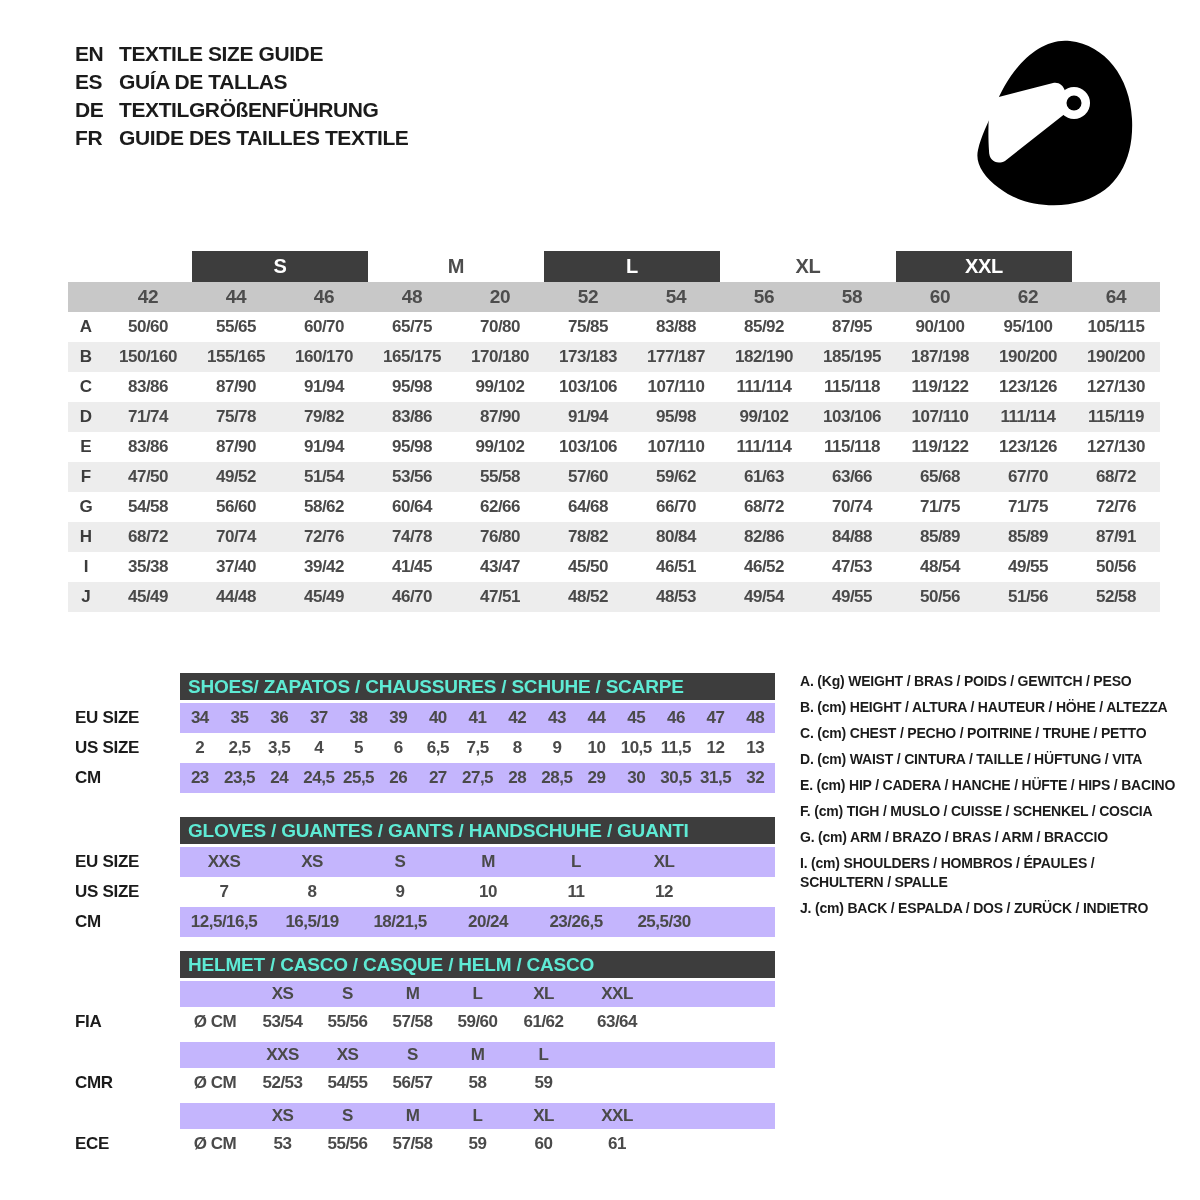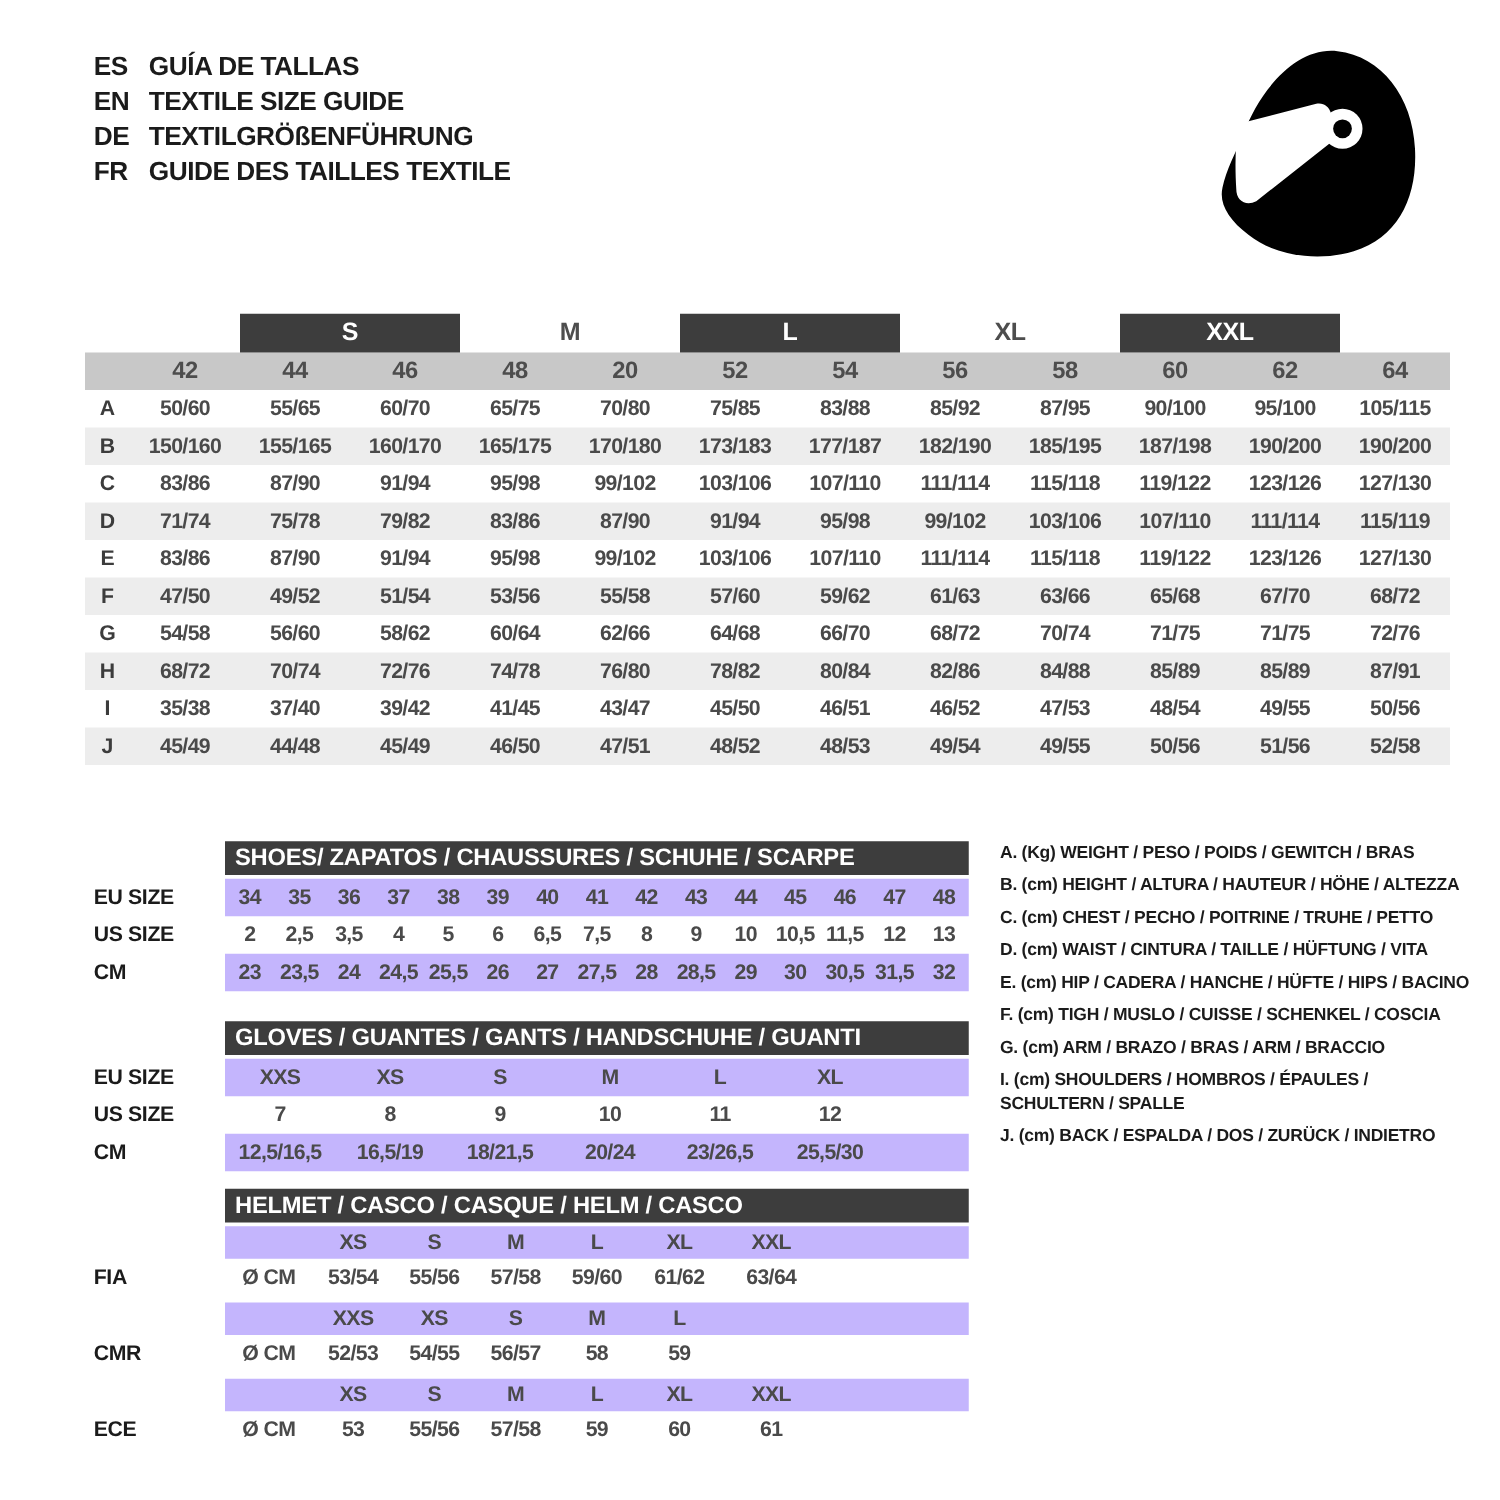--- a/index.html
+++ b/index.html
@@ -27,21 +27,21 @@
   .bcell{text-align:center;font-size:19px;color:#4d4d4d;letter-spacing:-0.4px;}
   .drow .vcell{text-align:center;font-size:17px;color:#4a4a4a;letter-spacing:-0.5px;}
   .drow .rlab{text-align:center;font-size:17px;color:#3c3c3c;}
   .striped{background:#ededed;}
 
   
   .sub{left:75px;width:710px;}
   #shoes{top:673px;}
   #gloves{top:817px;}
   #helmetTbl{top:951px;}
-  .bar{margin-left:105px;width:587px;height:27px;background:#3d3d3d;color:#ffffff;
+  .bar{margin-left:105px;width:587px;height:27px;background:#3d3d3d;color:#5eead4;
        font-size:19px;letter-spacing:-0.2px;display:flex;align-items:center;padding-left:8px;margin-bottom:3px;}
   .srow{display:flex;height:30px;}
   .hrow{height:26px;}
   .vrow{height:30px;}
   .rlabel{width:105px;flex:0 0 105px;display:flex;align-items:center;font-size:17px;color:#1b1b1b;letter-spacing:-0.3px;}
   .cells{width:595px;flex:0 0 595px;display:flex;align-items:center;}
   .cells.stripe{background:#c4b5fd;}
   .cell{text-align:center;font-size:17px;color:#4a4a4a;letter-spacing:-0.5px;}
   .shoes-cell{flex:1 1 0;}
   .glove-cell{flex:0 0 88px;}
@@ -49,26 +49,26 @@
   
   #legend{left:800px;top:672px;width:380px;}
   .legend-item{margin-bottom:7px;}
   .legend-line{font-size:14px;line-height:19px;letter-spacing:-0.2px;color:#1b1b1b;}
 </style>
 </head>
 <body>
 
 <div id="langList" class="abs">
     <div class="lang-row">
+      <span class="lang-code">EN</span>
+      <span class="lang-label">TEXTILE SIZE GUIDE</span>
+    </div>
+    <div class="lang-row">
       <span class="lang-code">ES</span>
       <span class="lang-label">GUÍA DE TALLAS</span>
-    </div>
-    <div class="lang-row">
-      <span class="lang-code">EN</span>
-      <span class="lang-label">TEXTILE SIZE GUIDE</span>
     </div>
     <div class="lang-row">
       <span class="lang-code">DE</span>
       <span class="lang-label">TEXTILGRÖßENFÜHRUNG</span>
     </div>
     <div class="lang-row">
       <span class="lang-code">FR</span>
       <span class="lang-label">GUIDE DES TAILLES TEXTILE</span>
     </div>
   </div>
@@ -236,21 +236,21 @@
       <div class="vcell">47/53</div>
       <div class="vcell">48/54</div>
       <div class="vcell">49/55</div>
       <div class="vcell">50/56</div>
     </div>
     <div class="mrow drow striped">
       <div class="rlab">J</div>
       <div class="vcell">45/49</div>
       <div class="vcell">44/48</div>
       <div class="vcell">45/49</div>
-      <div class="vcell">46/50</div>
+      <div class="vcell">46/70</div>
       <div class="vcell">47/51</div>
       <div class="vcell">48/52</div>
       <div class="vcell">48/53</div>
       <div class="vcell">49/54</div>
       <div class="vcell">49/55</div>
       <div class="vcell">50/56</div>
       <div class="vcell">51/56</div>
       <div class="vcell">52/58</div>
     </div>
   </div>
@@ -431,21 +431,21 @@
           <div class="cell" style="flex: 0 0 65px;">59</div>
           <div class="cell" style="flex: 0 0 67px;">60</div>
           <div class="cell" style="flex: 0 0 80px;">61</div>
         </div>
       </div>
     </div>
 </div>
 
 <div id="legend" class="abs">
     <div class="legend-item">
-      <div class="legend-line">A. (Kg) WEIGHT / PESO / POIDS / GEWITCH / BRAS</div>
+      <div class="legend-line">A. (Kg) WEIGHT / BRAS / POIDS / GEWITCH / PESO</div>
     </div>
     <div class="legend-item">
       <div class="legend-line">B. (cm) HEIGHT / ALTURA / HAUTEUR / HÖHE / ALTEZZA</div>
     </div>
     <div class="legend-item">
       <div class="legend-line">C. (cm) CHEST / PECHO / POITRINE / TRUHE / PETTO</div>
     </div>
     <div class="legend-item">
       <div class="legend-line">D. (cm) WAIST / CINTURA / TAILLE / HÜFTUNG / VITA</div>
     </div>

